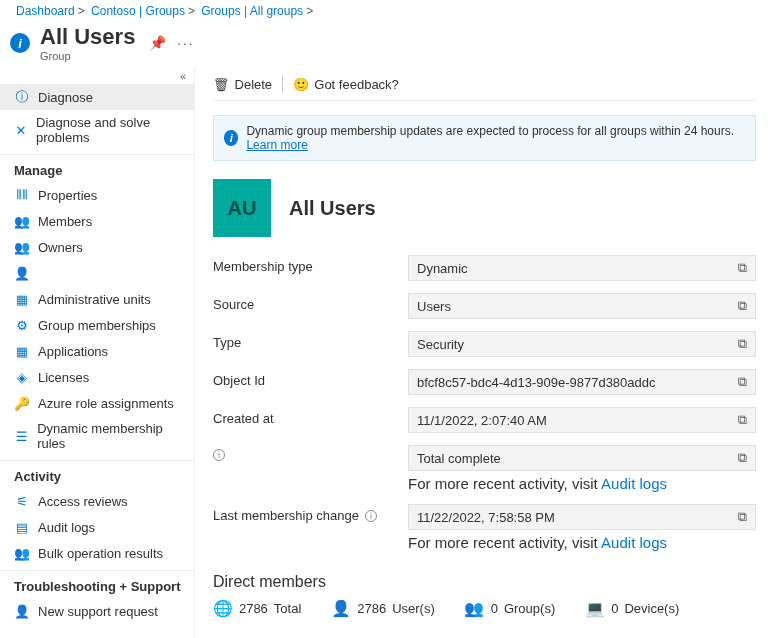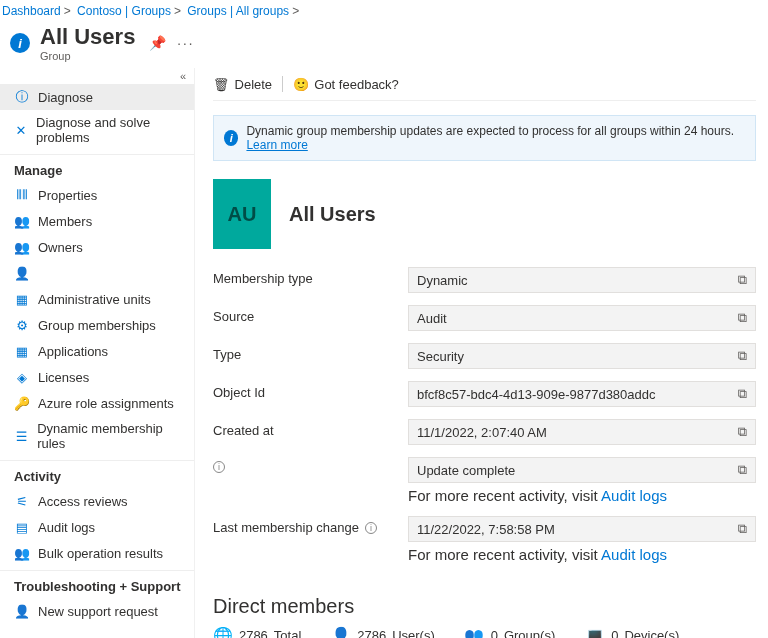--- a/index.html
+++ b/index.html
@@ -1,18 +1,18 @@
 <!DOCTYPE html>
 <html><head>
 <meta charset="utf-8">
 <style>
 * { box-sizing: border-box; margin: 0; padding: 0; }
 body { font-family: "Segoe UI", Arial, sans-serif; font-size: 13px; color: #323130; background: #fff; width: 768px; }
 
-.breadcrumb { padding: 4px 2px; font-size: 12px; color: #0078d4; }
+.breadcrumb { padding: 4px 16px; font-size: 12px; color: #0078d4; }
 .breadcrumb span { cursor: pointer; }
 .breadcrumb .sep { color: #605e5c; margin: 0 3px; }
 
 .header { display: flex; align-items: center; padding: 2px 10px 6px 10px; gap: 10px; }
 .header .info-badge { width: 20px; height: 20px; border-radius: 50%; background: #0078d4; color: #fff; display: flex; align-items: center; justify-content: center; font-style: italic; font-weight: bold; font-size: 13px; }
 .header h1 { font-size: 22px; font-weight: 600; }
 .header .sub { font-size: 11px; color: #605e5c; }
 .header .pin { color: #605e5c; cursor: pointer; font-size: 14px; margin-left: 4px;}
 .header .more { color: #605e5c; cursor: pointer; font-size: 14px; letter-spacing: 1px; }
 
@@ -28,33 +28,33 @@
 .main { flex: 1; padding: 0 12px 20px 18px; }
 .toolbar { display: flex; align-items: center; gap: 10px; padding: 8px 0; border-bottom: 1px solid #eee; color: #323130; }
 .toolbar .tbtn { display: flex; align-items: center; gap: 5px; color: #323130; cursor: pointer; font-size: 13px;}
 .toolbar .divider { width: 1px; height: 16px; background: #ccc; }
 
 .banner { margin-top: 14px; background: #eff6fc; border: 1px solid #d0e5f5; padding: 8px 10px; display: flex; align-items: center; gap: 8px; font-size: 12px; }
 .banner .iicon { width: 16px; height: 16px; border-radius: 50%; background: #0078d4; color: #fff; display: flex; align-items: center; justify-content: center; font-style: italic; font-weight: bold; font-size: 11px; }
 .banner a { color: #0078d4; text-decoration: underline; cursor: pointer; }
 
 .group-header { display: flex; align-items: center; gap: 18px; margin: 18px 0; }
-.group-tile { width: 58px; height: 70px; background: #00a99d; color: #004d47; display: flex; align-items: center; justify-content: center; font-size: 20px; font-weight: 600; }
+.group-tile { width: 58px; height: 58px; background: #00a99d; color: #004d47; display: flex; align-items: center; justify-content: center; font-size: 20px; font-weight: 600; }
 .group-header h2 { font-size: 20px; font-weight: 600; }
 
 .prop-row { display: flex; align-items: flex-start; margin-bottom: 12px; font-size: 13px; }
 .prop-label { width: 195px; flex: 0 0 195px; color: #323130; display: flex; align-items: center; gap: 6px; padding-top: 4px;}
 .prop-label .info-circle { width: 12px; height: 12px; border: 1px solid #888; border-radius: 50%; display:inline-flex; align-items:center; justify-content:center; font-size:9px; color:#888; cursor:pointer;}
 .prop-value-wrap { flex: 1; }
 .prop-value { background: #f3f3f3; border: 1px solid #e1dfdd; padding: 4px 8px; display: flex; align-items: center; justify-content: space-between; color: #323130; }
 .prop-value .copy { color: #605e5c; cursor: pointer; }
 .prop-note { font-size: 15px; color: #323130; margin-top: 4px; }
 .prop-note a { color: #0078d4; cursor: pointer; }
 
-.stats-heading { font-size: 20px; margin-top: 32px; margin-bottom: 8px; }
+.stats-heading { font-size: 16px; margin-top: 22px; margin-bottom: 8px; }
 .stats-row { display: flex; gap: 30px; align-items: center; flex-wrap: wrap; }
 .stat { display: flex; align-items: center; gap: 6px; font-size: 13px; }
 .stat .sicon { color: #0078d4; font-size: 16px; }
 .stat .sicon.dark { color: #323130; }
 .stat .num { font-weight: 400; }
 </style>
 </head>
 <body>
 
 <div class="breadcrumb">
@@ -182,21 +182,21 @@
           <div class="prop-value">
             <span>Dynamic</span>
             <span class="copy">⧉</span>
           </div>
         </div>
   </div>
   <div class="prop-row">
     <div class="prop-label">Source</div>
     <div class="prop-value-wrap">
           <div class="prop-value">
-            <span>Audit</span>
+            <span>Users</span>
             <span class="copy">⧉</span>
           </div>
         </div>
   </div>
   <div class="prop-row">
     <div class="prop-label">Type</div>
     <div class="prop-value-wrap">
           <div class="prop-value">
             <span>Security</span>
             <span class="copy">⧉</span>
@@ -220,21 +220,21 @@
             <span class="copy">⧉</span>
           </div>
         </div>
   </div>
   <div class="prop-row">
     <div class="prop-label">
           <span class="info-circle">i</span>
         </div>
     <div class="prop-value-wrap">
       <div class="prop-value">
-            <span>Update complete</span>
+            <span>Total complete</span>
             <span class="copy">⧉</span>
           </div>
       <div class="prop-note"><span>For more recent activity, visit </span><a>Audit logs</a></div>
     </div>
   </div>
   <div class="prop-row">
     <div class="prop-label">
           <span>Last membership change</span>
           <span class="info-circle">i</span>
         </div>

